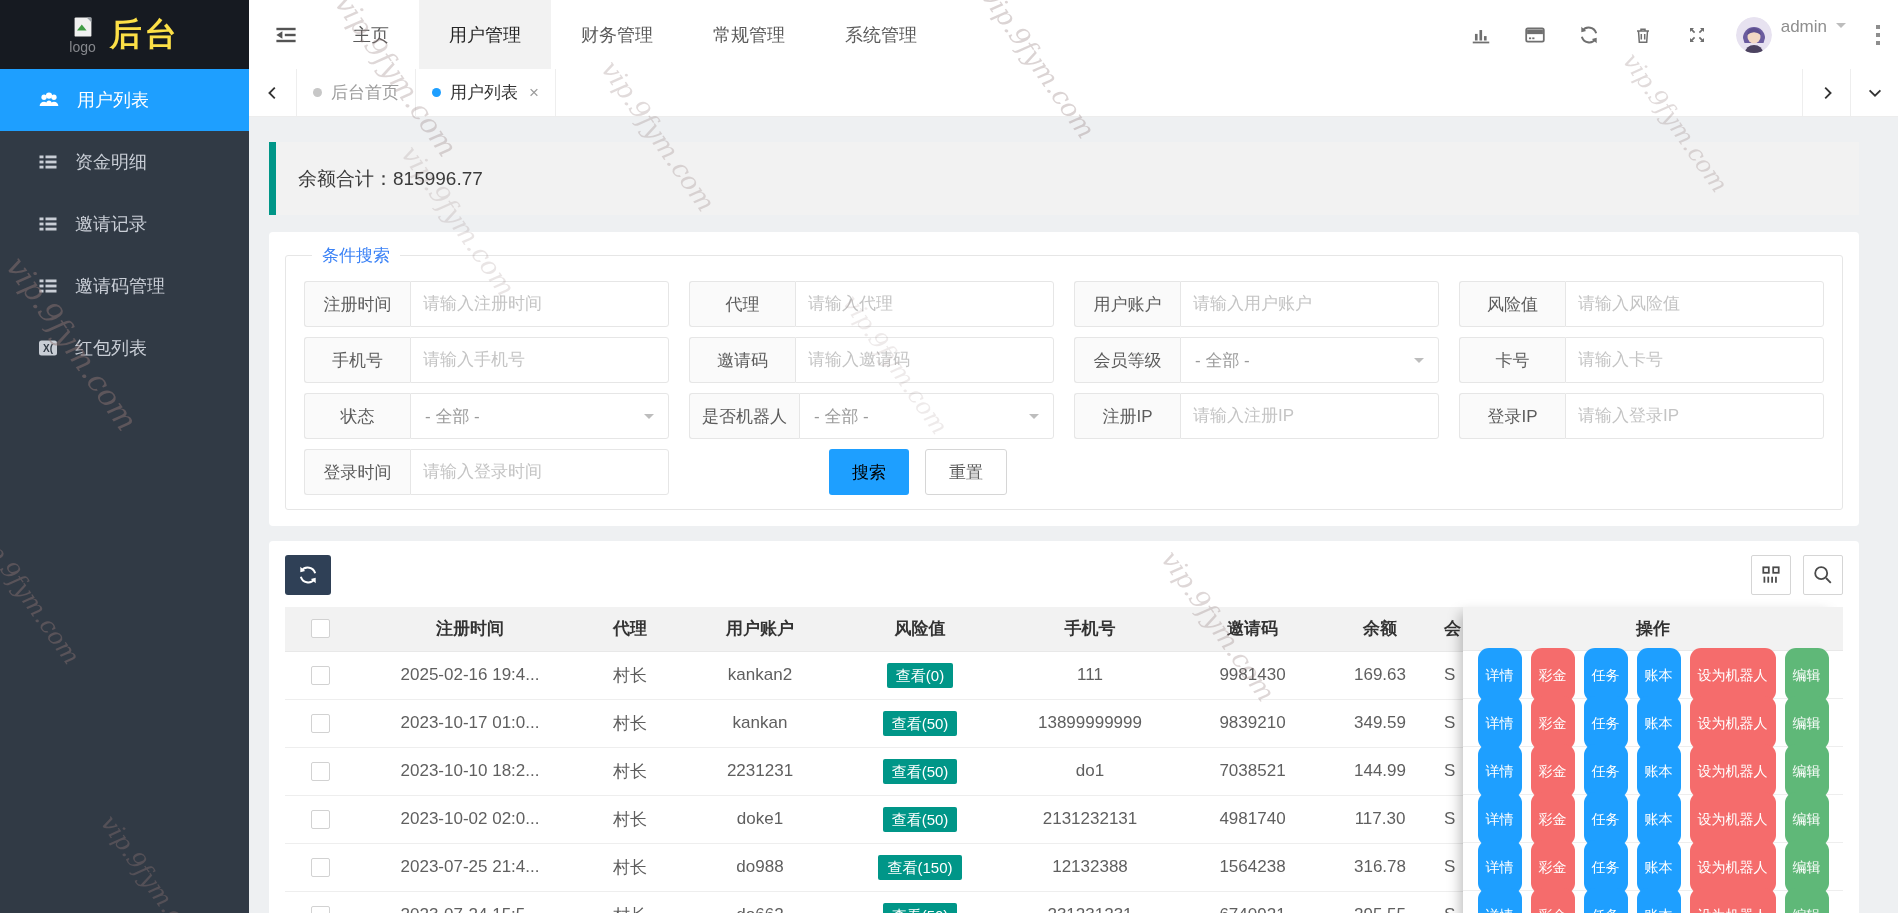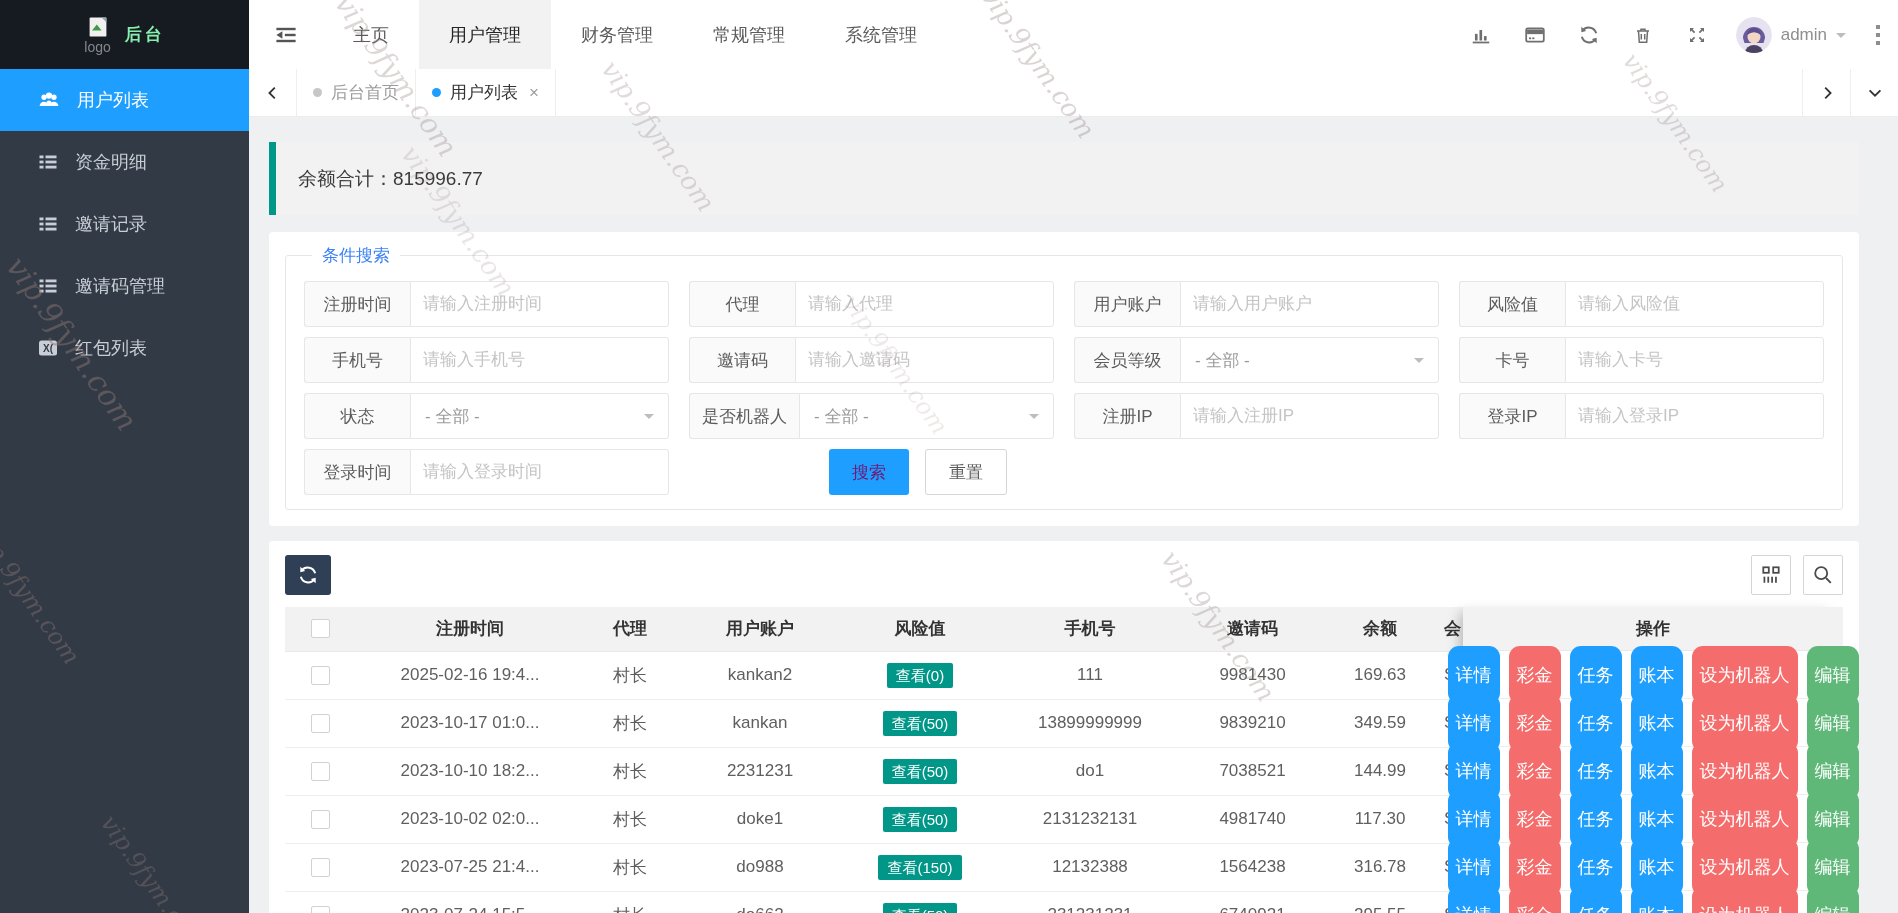--- a/index.html
+++ b/index.html
@@ -3,30 +3,30 @@
 <meta charset="utf-8">
 <style>
 *{box-sizing:border-box;margin:0;padding:0}
 html,body{width:1898px;height:913px;overflow:hidden}
 body{position:relative;background:#eef0f2;font-family:"Liberation Sans","DejaVu Sans",sans-serif;color:#333}
 
 .header{position:absolute;top:0;left:0;right:0;height:69px;background:#fff;display:flex;z-index:10}
 .logo{flex:0 0 249px;background:#161a21;display:flex;align-items:center;justify-content:center;gap:14px}
 .logo-img{display:flex;flex-direction:column;align-items:center;gap:1px}
 .logo-img span{color:#85878c;font-size:14px;line-height:1}
-.brand{color:#86efac;font-size:17px;font-weight:600;letter-spacing:3px}
+.brand{color:#fde047;font-size:32px;font-weight:600;letter-spacing:3px}
 .nav{flex:1;display:flex}
 .nav-toggle{width:74px;display:flex;align-items:center;justify-content:center;color:#545454;cursor:pointer}
 #nav-items{display:flex}
 .nav-item{padding:0 30px;display:flex;align-items:center;font-size:18px;color:#5b5b5b;cursor:pointer}
 .nav-item.active{background:#f2f2f2;color:#262626}
 .hright{display:flex;align-items:center}
 #header-icons{display:flex}
 .hicon{width:54px;height:69px;display:flex;align-items:center;justify-content:center;color:#6f6f6f;cursor:pointer}
-.user{display:flex;align-items:center;gap:9px;padding:0 12px;cursor:pointer}
+.user{display:flex;gap:9px;padding:0 12px;cursor:pointer}
 .avatar{width:36px;height:36px;border-radius:50%;overflow:hidden}
 .user-name{font-size:17px;color:#8e8e8e}
 .caret{width:0;height:0;border:5px solid transparent;border-top-color:#bdbdbd;margin-top:6px}
 .vdots{width:40px;height:69px;display:flex;flex-direction:column;align-items:center;justify-content:center;gap:4px;cursor:pointer}
 .vdots i{width:4px;height:4px;background:#8e8e8e}
 
 .sidebar{position:absolute;top:69px;left:0;bottom:0;width:249px;background:#313a45;z-index:5}
 .side-item{height:62px;display:flex;align-items:center;gap:17px;padding-left:38px;color:#c9ced6;font-size:18px;cursor:pointer}
 .side-item.active{background:#1E9FFF;color:#fff}
 .sicon{display:flex}
@@ -49,39 +49,39 @@
 fieldset{border:1px solid #e6e6e6;border-radius:3px;padding:6px 18px 14px}
 legend{font-size:17px;color:#3b82f6;padding:0 10px;margin-left:8px}
 .fgrid{display:grid;grid-template-columns:repeat(4,1fr);gap:10px 20px;margin-top:8px}
 .field{display:flex;height:46px}
 .flabel{min-width:106px;padding:0 12px;background:#fafafa;border:1px solid #e6e6e6;border-right:none;border-radius:3px 0 0 3px;display:flex;align-items:center;justify-content:center;font-size:17px;color:#5c5c5c;white-space:nowrap}
 .finput{flex:1;min-width:0;border:1px solid #e6e6e6;border-radius:0 3px 3px 0;padding:0 12px;font-size:17px;color:#333;outline:none;background:#fff}
 .finput::placeholder{color:#c4c4c4}
 .fselect{flex:1;min-width:0;border:1px solid #e6e6e6;border-radius:0 3px 3px 0;display:flex;align-items:center;justify-content:space-between;padding:0 14px;font-size:17px;color:#9a9a9a;background:#fff;cursor:pointer}
 .btn-cell{display:flex;align-items:center;gap:16px;padding-left:140px}
 .btn{height:46px;padding:0 23px;border-radius:3px;font-size:17px;display:flex;align-items:center;cursor:pointer}
-.btn.primary{background:#1E9FFF;color:#701a75}
+.btn.primary{background:#1E9FFF;color:#000000}
 .btn.plain{background:#fff;border:1px solid #d6d6d6;color:#5c5c5c}
 
 .card.table{margin-top:15px;padding:14px 16px 0}
 .ttoolbar{display:flex;justify-content:space-between;align-items:center}
 .tool-refresh{width:46px;height:40px;background:#2F4056;border-radius:3px;display:flex;align-items:center;justify-content:center;color:#fff;cursor:pointer}
 .tool-right{display:flex;gap:12px}
 .tool-sq{width:40px;height:40px;border:1px solid #d5d5d5;border-radius:2px;background:#fff;display:flex;align-items:center;justify-content:center;color:#4a4a4a;cursor:pointer}
 .twrap{position:relative;margin-top:12px}
 table{border-collapse:collapse;table-layout:fixed;width:1558px}
 th{height:44px;background:#f2f2f2;font-size:17px;color:#333;font-weight:bold;border-bottom:1px solid #e8e8e8;white-space:nowrap;overflow:hidden}
 td{height:48px;font-size:17px;color:#5f5f5f;text-align:center;border-bottom:1px solid #eee;white-space:nowrap;overflow:hidden}
 td.lvl,th.lvl{text-align:left;padding-left:4px}
 .cbx{width:19px;height:19px;border:1px solid #d2d2d2;border-radius:2px;background:#fff;margin:0 auto;cursor:pointer}
 .risk{display:inline-block;background:#009688;color:#fff;font-size:15px;padding:5px 9px;border-radius:2px;line-height:1;cursor:pointer}
 .opscol{position:absolute;top:0;right:0;bottom:0;width:380px;background:#fff;box-shadow:-9px 0 12px -6px rgba(0,0,0,.25)}
 .ops-h{height:44px;background:#f2f2f2;display:flex;align-items:center;justify-content:center;font-size:17px;font-weight:bold;color:#333;border-bottom:1px solid #e8e8e8}
 .ops-row{height:48px;display:flex;align-items:center;justify-content:center;gap:9px;border-bottom:1px solid #eee}
-.opbtn{color:#fff;font-size:18px;padding:20px 8px;border-radius:11px;line-height:1;white-space:nowrap;cursor:pointer}
+.opbtn{color:#fff;font-size:14px;padding:20px 8px;border-radius:11px;line-height:1;white-space:nowrap;cursor:pointer}
 
 .watermark{position:absolute;font-family:"DejaVu Serif","Liberation Serif",serif;font-style:italic;color:#8a7272;transform:rotate(55deg);transform-origin:left top;pointer-events:none;z-index:60;white-space:nowrap}
 </style>
 </head>
 <body>
 
 <div class="header">
   <div class="logo">
     <div class="logo-img">
       <svg width="24" height="24" viewBox="0 0 20 20">

